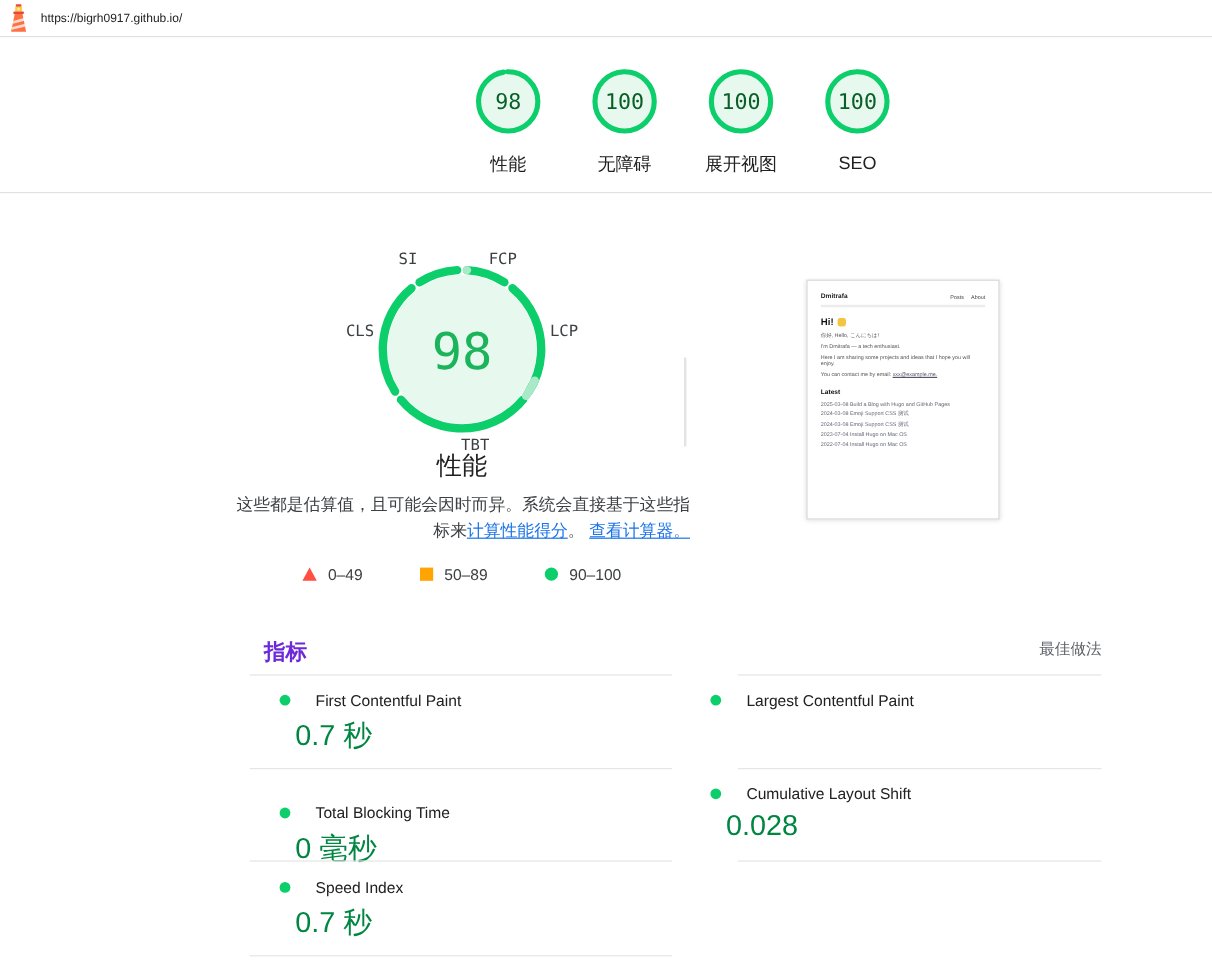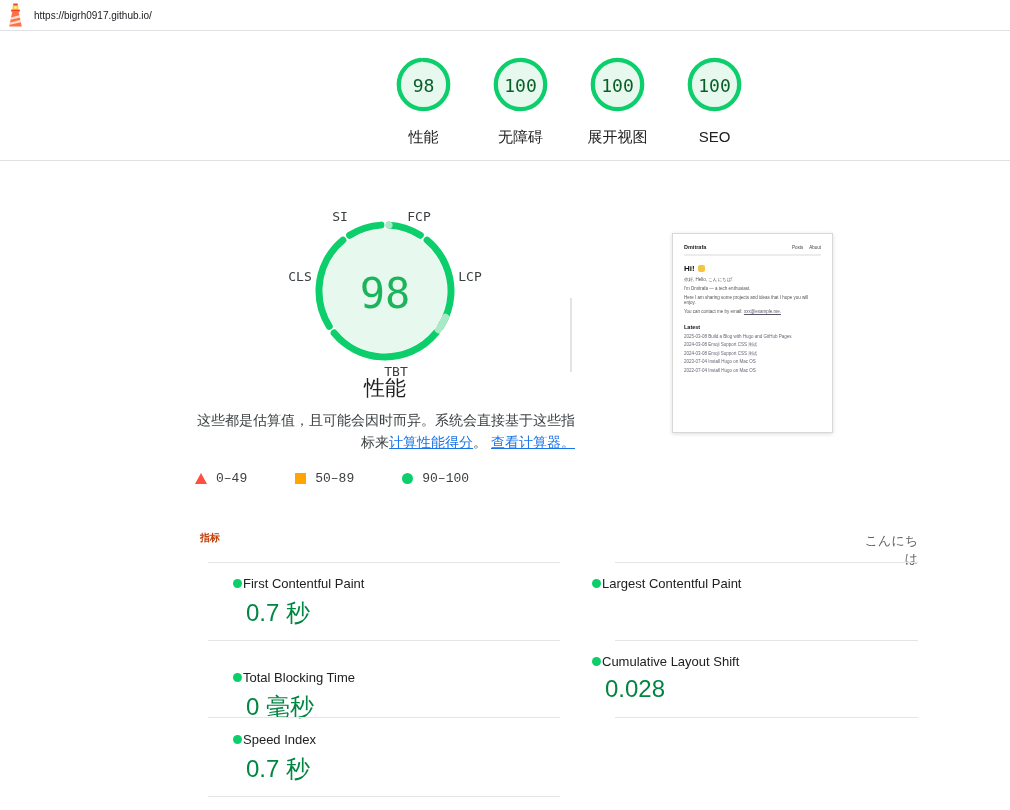--- a/index.html
+++ b/index.html
@@ -24,21 +24,21 @@
   .big-num { font-family:"DejaVu Sans Mono", monospace; font-size:42px; fill:#1bb45a; }
   .gauge-metric-label { position:absolute; transform:translate(-50%,0); font-family:"DejaVu Sans Mono", monospace;
                         font-size:13px; color:#3c4043; }
   .perf-title { position:absolute; left:310px; top:374px; width:150px; text-align:center;
                 font-size:21px; color:#212121; }
 
   .disclaimer { position:absolute; left:195px; top:409px; width:380px; text-align:right;
                 font-size:14px; line-height:22px; color:#3c4043; }
   .disclaimer a { color:#1a73e8; text-decoration:underline; cursor:pointer; }
 
-  .legend { position:absolute; left:195px; top:471px; width:380px; display:flex; justify-content:flex-start; gap:48px;font-family:Liberation Mono, monospace; }
+  .legend { position:absolute; left:195px; top:471px; width:380px; display:flex; justify-content:center; gap:48px; }
   .legend-item { display:flex; align-items:center; gap:9px; font-size:13px; color:#3c4043; }
   .lg-tri { width:0; height:0; border-left:6px solid transparent; border-right:6px solid transparent;
             border-bottom:11px solid #ff4e42; }
   .lg-sq { width:11px; height:11px; background:#ffa400; }
   .lg-dot { width:11px; height:11px; border-radius:50%; background:#0cce6b; }
 
   .v-divider { position:absolute; left:570px; top:298px; width:2px; height:74px; background:#e3e3e3; }
 
   
   .thumb { position:absolute; left:672px; top:233px; width:161px; height:200px; background:#fff;
@@ -48,29 +48,29 @@
   .thumb-nav { display:flex; gap:6px; font-size:4.5px; color:#444; }
   .thumb-bar { margin-top:4px; height:2px; background:#ececec; }
   .thumb-hi { margin-top:8px; font-size:8px; font-weight:bold; color:#111; display:flex; align-items:center; gap:3px; }
   .thumb-emoji { display:inline-block; width:7px; height:7px; background:#f5c542; border-radius:2px; }
   .thumb-line { margin-top:4px; font-size:4.5px; color:#555; }
   .thumb-line .u { text-decoration:underline; color:#556; }
   .thumb-latest { margin-top:10px; font-size:5.5px; font-weight:bold; color:#111; }
   .thumb-post { margin-top:3.5px; font-size:4.5px; color:#667; }
 
   
-  .metrics-title { position:absolute; left:200px; top:531px; font-size:10px; font-weight:bold; color:#c2410c; }
+  .metrics-title { position:absolute; left:220px; top:531px; font-size:18px; font-weight:bold; color:#6d28d9; }
   .expand-link { position:absolute; left:852px; top:532px; width:66px; text-align:right;
                  font-size:13px; color:#5f6368; cursor:pointer; }
   .divider { position:absolute; height:1px; background:#e5e5e5; }
 
   .metric-item { position:absolute; width:320px; }
   .metric-head { display:flex; align-items:center; }
   .metric-dot { width:9px; height:9px; border-radius:50%; background:#0cce6b; flex:0 0 9px; }
-  .metric-name { margin-left:1px; font-size:13px; color:#212121; }
+  .metric-name { margin-left:21px; font-size:13px; color:#212121; }
   .metric-value { margin-left:13px; margin-top:6px; font-size:24px; color:#018642; }
 </style>
 </head>
 <body>
 
 <div class="page">
 
   <div class="topbar">
     <svg width="19" height="24" viewBox="0 0 20 25">
       <rect x="7.5" y="0.5" width="5" height="2.2" rx="0.8" fill="#e8453c"></rect>
@@ -171,21 +171,21 @@
     <div class="thumb-line"><span>You can contact me by email: </span><span class="u">xxx@example.me.</span></div>
     <div class="thumb-latest">Latest</div>
     <div class="thumb-post">2025-03-08  Build a Blog with Hugo and GitHub Pages</div>
     <div class="thumb-post">2024-03-08  Emoji Support CSS 测试</div>
     <div class="thumb-post">2024-03-08  Emoji Support CSS 测试</div>
     <div class="thumb-post">2023-07-04  Install Hugo on Mac OS</div>
     <div class="thumb-post">2022-07-04  Install Hugo on Mac OS</div>
   </div>
 
   <div class="metrics-title">指标</div>
-  <div class="expand-link">こんにちは</div>
+  <div class="expand-link">最佳做法</div>
 
   <div class="divider" style="left:208px; width:352px; top:562px;"></div>
   <div class="divider" style="left:615px; width:303px; top:562px;"></div>
 
   <div class="metric-item" style="left:233px; top:576px;">
     <div class="metric-head">
       <span class="metric-dot"></span>
       <span class="metric-name">First Contentful Paint</span>
     </div>
     <div class="metric-value">0.7 秒</div>

